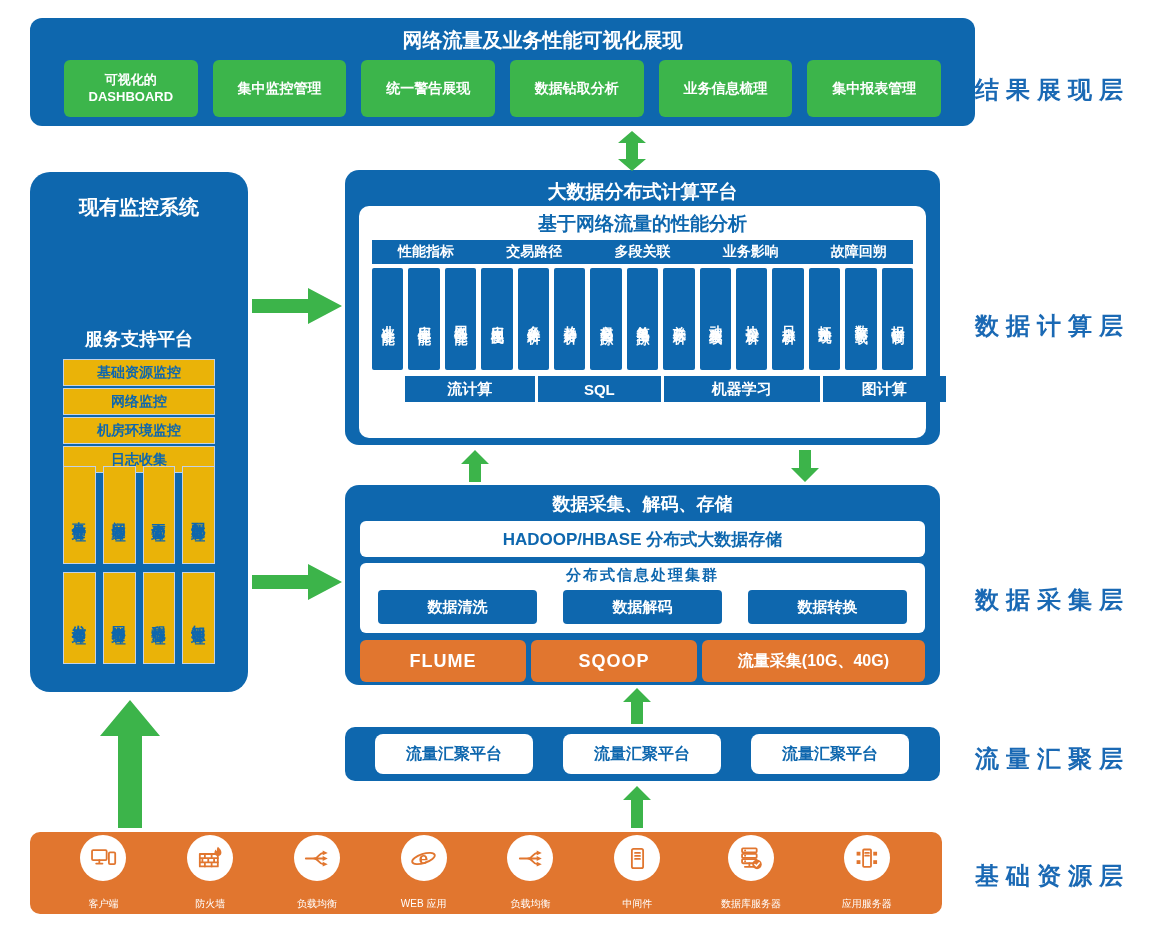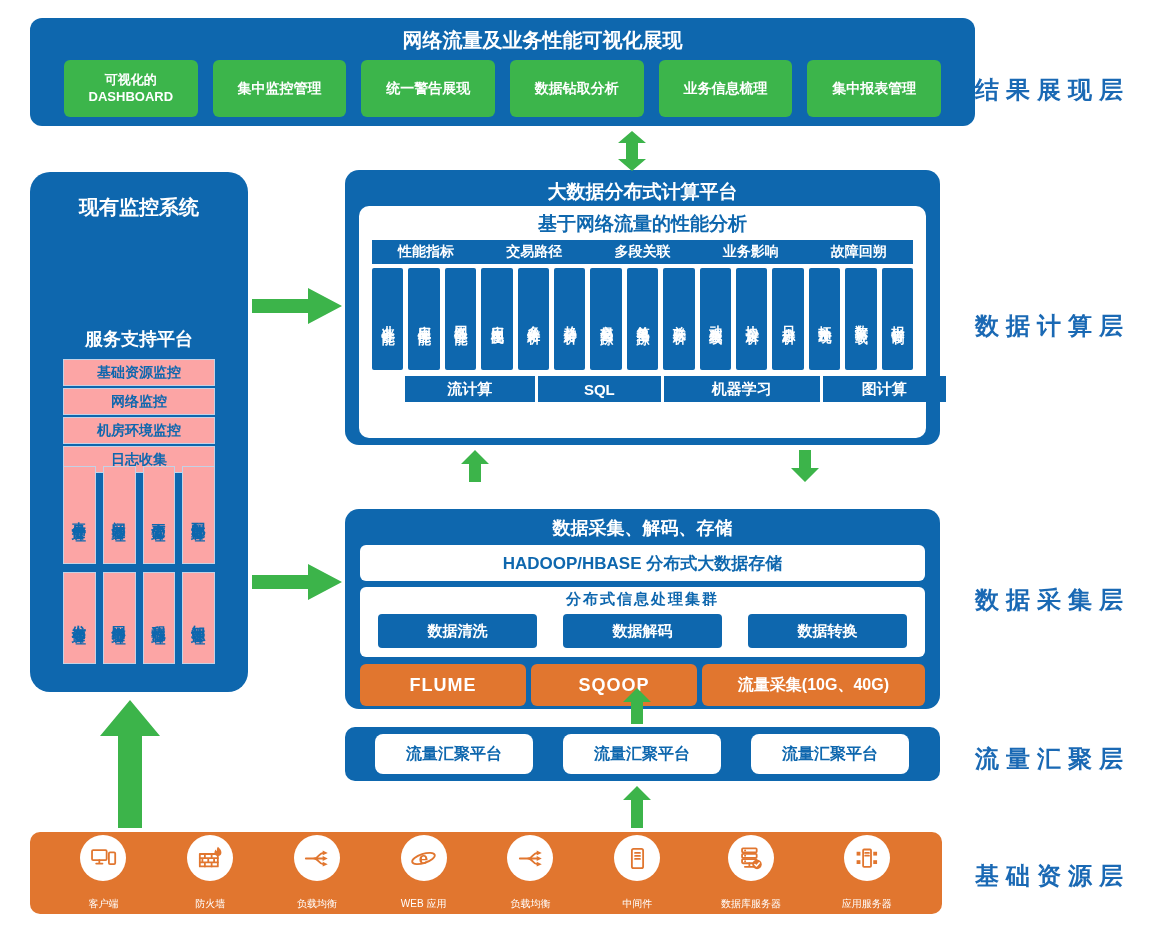--- a/index.html
+++ b/index.html
@@ -7,21 +7,21 @@
   #stage{position:relative;width:1150px;height:929px;background:#ffffff;overflow:hidden;}
   .abs{position:absolute;}
   .blue-box{background:#0e67ae;border-radius:14px;}
   .white-box{background:#ffffff;border-radius:10px;}
   .center{display:flex;align-items:center;justify-content:center;text-align:center;}
   .wt{color:#ffffff;font-weight:bold;}
   .bt{color:#0e67ae;font-weight:bold;}
   .layer-label{color:#1a69b4;font-size:24px;font-weight:bold;letter-spacing:7px;white-space:nowrap;}
   .green-btn{background:#3cb54b;border-radius:6px;color:#fff;font-weight:bold;
              font-size:14px;line-height:1.25;white-space:pre-line;}
-  .lite{background:#fca5a5;border:1px solid #c3d2e6;color:#0e67ae;font-weight:bold;}
+  .lite{background:#eab308;border:1px solid #c3d2e6;color:#0e67ae;font-weight:bold;}
   .vtext{writing-mode:vertical-rl;text-orientation:upright;letter-spacing:2px;}
   .col-cell{background:#0e67ae;border-radius:2px;color:#fff;font-weight:bold;font-size:13px;}
   .tech-cell{background:#0e67ae;color:#fff;font-weight:bold;font-size:15px;}
   .orange{background:#e1762f;}
   .icon-circle{width:46px;height:46px;border-radius:50%;background:#ffffff;
                display:flex;align-items:center;justify-content:center;}
   .icon-label{color:#ffffff;font-size:10px;margin-top:16px;text-align:center;white-space:nowrap;}
   .res-item{display:flex;flex-direction:column;align-items:center;}
   svg.glyph{width:27px;height:27px;}
   svg.glyph .s{stroke:#e1762f;stroke-width:1.6;fill:none;stroke-linecap:round;stroke-linejoin:round;}
@@ -113,21 +113,21 @@
       <div class="abs" style="left:13px;top:170px;width:541px;height:26px;display:flex;gap:3px;padding-left:33px;">
         <div class="tech-cell center" style="flex:1.05;">流计算</div>
         <div class="tech-cell center" style="flex:1;">SQL</div>
         <div class="tech-cell center" style="flex:1.26;">机器学习</div>
         <div class="tech-cell center" style="flex:1;">图计算</div>
       </div>
 
     </div>
   </div>
 
-  <div class="abs blue-box" style="left:345px;top:485px;width:595px;height:200px;margin-top:24px;">
+  <div class="abs blue-box" style="left:345px;top:485px;width:595px;height:200px;">
     <div class="abs wt center" style="left:0;top:7px;width:100%;font-size:18px;">数据采集、解码、存储</div>
 
     <div class="abs white-box bt center" style="left:15px;top:36px;width:565px;height:36px;font-size:17px;border-radius:6px;">HADOOP/HBASE 分布式大数据存储</div>
 
     <div class="abs white-box" style="left:15px;top:78px;width:565px;height:70px;border-radius:6px;">
       <div class="abs bt center" style="left:0;top:3px;width:100%;font-size:15px;letter-spacing:2px;">分布式信息处理集群</div>
       <div class="abs" style="left:18px;top:27px;right:18px;height:34px;display:flex;gap:26px;">
         <div class="tech-cell center" style="flex:1;border-radius:4px;">数据清洗</div>
         <div class="tech-cell center" style="flex:1;border-radius:4px;">数据解码</div>
         <div class="tech-cell center" style="flex:1;border-radius:4px;">数据转换</div>

